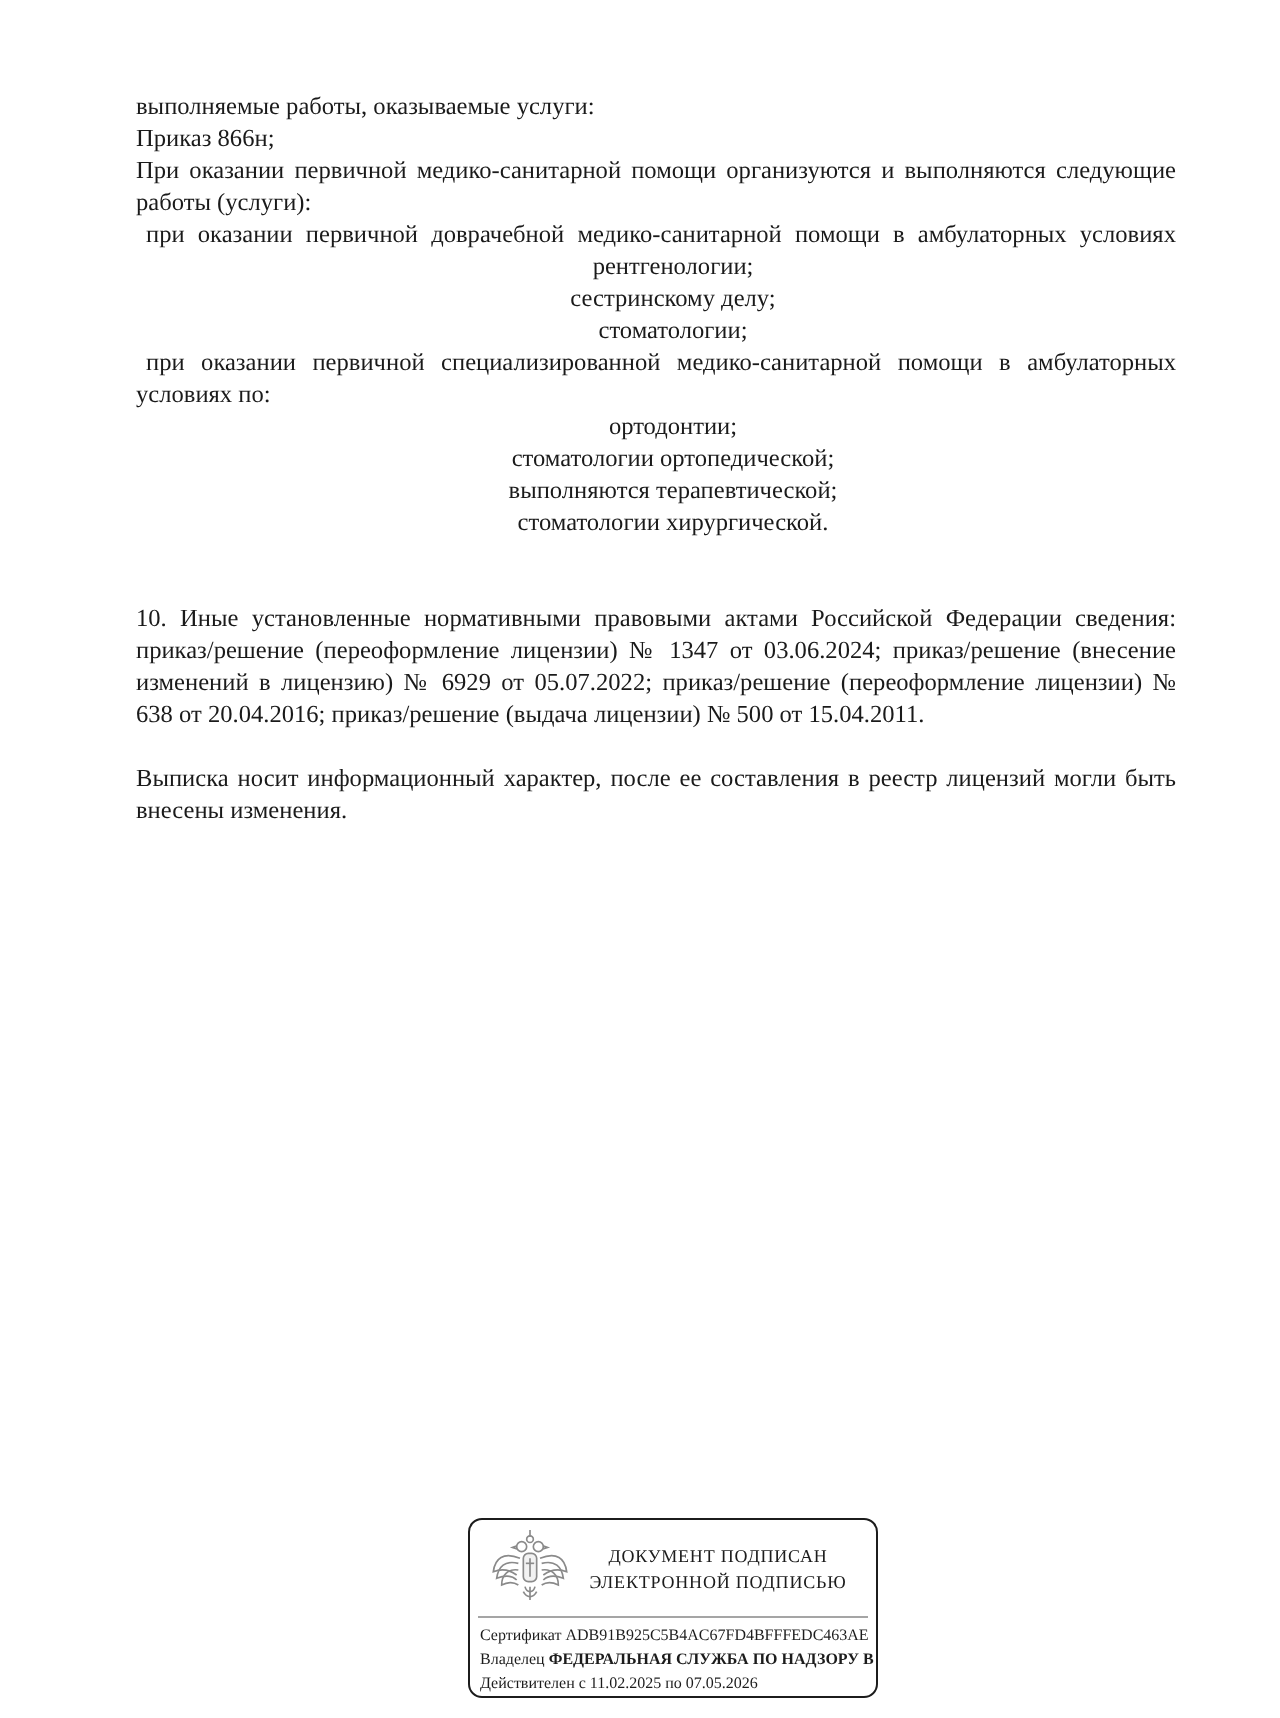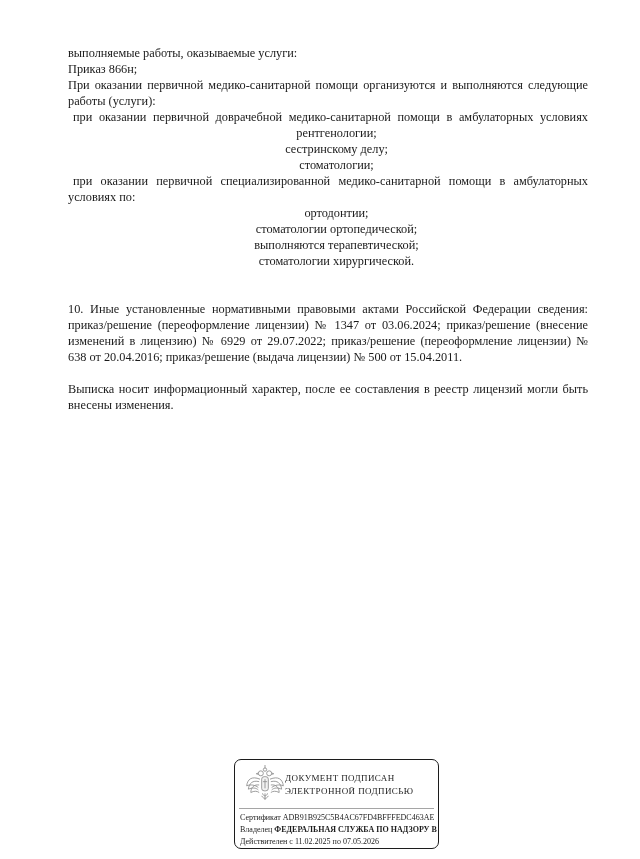--- a/index.html
+++ b/index.html
@@ -48,20 +48,21 @@
     height: 43px;
   }
   .stamp-emblem {
     width: 40px;
     height: 42px;
     flex: 0 0 auto;
     margin-left: 5px;
   }
   .stamp-title {
     flex: 1 1 auto;
+    text-align: center;
     font-size: 9px;
     line-height: 13px;
     letter-spacing: 0.4px;
   }
   .stamp-divider {
     border-top: 1px solid #a5a5a5;
     margin: 2px -1px 3px -1px;
     height: 0;
   }
   .stamp-row {
@@ -86,21 +87,21 @@
     <div class="line j i1">при оказании первичной специализированной медико-санитарной помощи в амбулаторных</div>
     <div class="line">условиях по:</div>
     <div class="line i2">ортодонтии;</div>
     <div class="line i2">стоматологии ортопедической;</div>
     <div class="line i2">выполняются терапевтической;</div>
     <div class="line i2">стоматологии хирургической.</div>
     <div class="line"></div>
     <div class="line"></div>
     <div class="line j">10. Иные установленные нормативными правовыми актами Российской Федерации сведения:</div>
     <div class="line j">приказ/решение (переоформление лицензии) № 1347 от 03.06.2024; приказ/решение (внесение</div>
-    <div class="line j">изменений в лицензию) № 6929 от 29.07.2022; приказ/решение (переоформление лицензии) №</div>
+    <div class="line j">изменений в лицензию) № 6929 от 05.07.2022; приказ/решение (переоформление лицензии) №</div>
     <div class="line">638 от 20.04.2016; приказ/решение (выдача лицензии) № 500 от 15.04.2011.</div>
     <div class="line"></div>
     <div class="line j">Выписка носит информационный характер, после ее составления в реестр лицензий могли быть</div>
     <div class="line">внесены изменения.</div>
   </div>
 
 <div class="stamp">
   <div class="stamp-head">
     <svg class="stamp-emblem" viewBox="0 0 48 50" fill="none" stroke="#8a8a8a" stroke-width="1">
 

